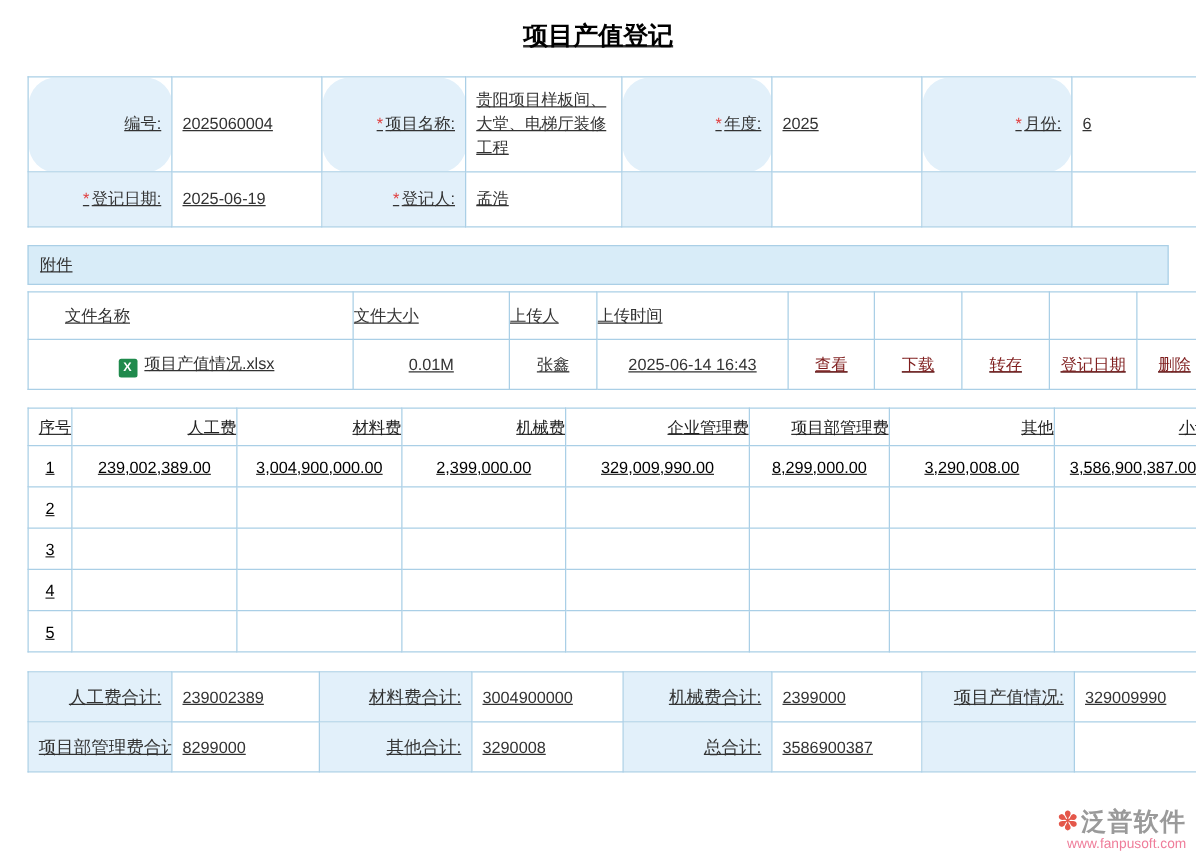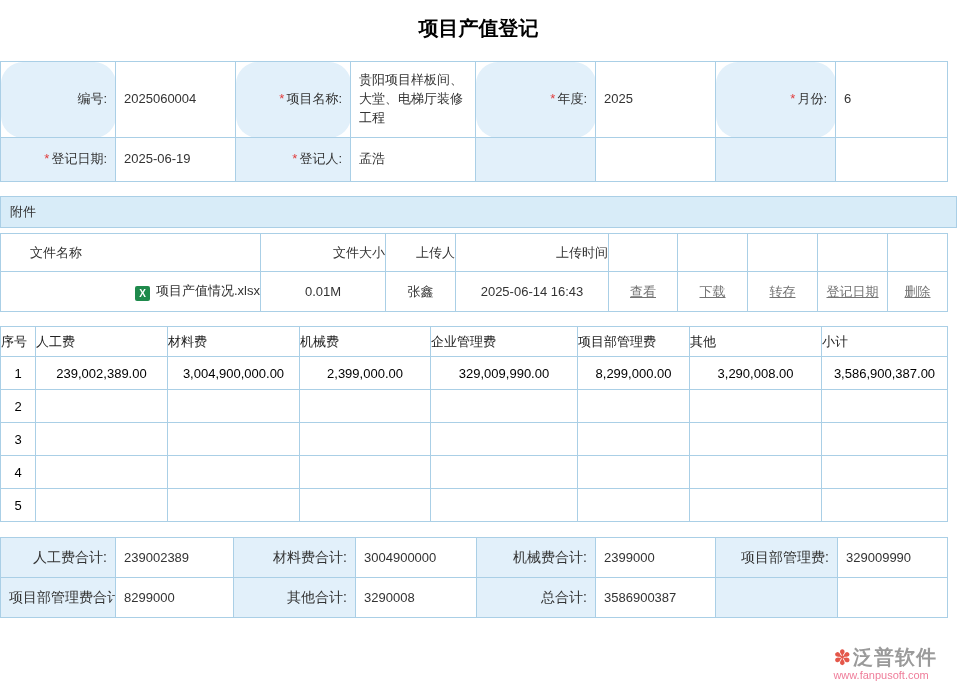--- a/index.html
+++ b/index.html
@@ -2,21 +2,21 @@
 <html><head>
 <meta charset="utf-8">
 <style>
   * { margin:0; padding:0; box-sizing:border-box; }
   html,body { background:#fff; }
   body {
     width:957px; height:682px; overflow:hidden;
     font-family:"Liberation Sans","DejaVu Sans",sans-serif;
     font-size:13px; color:#333;
   }
-  .page { position:relative; width:957px; height:682px; padding:0 0; }
+  .page { position:relative; width:957px; height:682px; padding:0 22px;text-decoration:underline; }
 
   h1.title {
     text-align:center; font-size:20px; font-weight:bold; color:#000;
     padding:15px 0 19px;
   }
 
   .section-bar {
     height:32px; line-height:30px;
     background:#d8ecf8; border:1px solid #aacfe6;
     padding-left:9px; color:#333; font-size:13px;
@@ -30,54 +30,54 @@
   .form-table { margin-bottom:14px; }
   .form-table tr.r1 td { height:76px;border-radius:22px; }
   .form-table tr.r2 td { height:44px; }
   .form-table td { vertical-align:middle; padding:4px 8px; line-height:1.45; }
   td.lbl { background:#e2f0fa; text-align:right; white-space:nowrap; }
   td.val { background:#fff; text-align:left; }
   .req { color:#e03c3c; margin-right:2px; }
 
   
   .att-table { margin-bottom:14px; }
-  .att-table th { height:38px; background:#fff; color:#333; text-align:right; }
+  .att-table th { height:38px; background:#fff; color:#333; text-align:left; }
   .att-table th.name-h { text-align:left; padding-left:29px; }
   .att-table td { height:40px; text-align:center; background:#fff; }
-  .att-table td.name-c { text-align:right; padding-left:9px; white-space:nowrap; }
-  a.lnk { color:#737373; text-decoration:underline; cursor:pointer; }
+  .att-table td.name-c { text-align:center; padding-left:9px; white-space:nowrap; }
+  a.lnk { color:#7f1d1d; text-decoration:underline; cursor:pointer; }
   .excel-icon {
     display:inline-block; width:15px; height:15px; margin-right:6px;
     background:#1f8a4c; color:#fff; border-radius:2px;
     font-size:10px; font-weight:bold; line-height:15px; text-align:center;
     vertical-align:-2px;
   }
   .excel-icon::before { content:"X"; }
 
   
   .detail-head { display:flex; align-items:center; height:34px; padding:0 2px; }
   .detail-title { margin-right:11px; color:#333; }
   .export-btn {
     display:inline-block; height:22px; line-height:20px; padding:0 10px;
     background:#cbe5f7; color:#2b7bc0; border:1px solid #a3cbe8;
     border-radius:3px; font-size:12.5px; cursor:pointer;
     font-family:"Liberation Sans","DejaVu Sans",sans-serif;
   }
   .det-table { margin-bottom:15px; }
-  .det-table th { height:30px; background:#fff; color:#222; text-align:left; }
+  .det-table th { height:30px; background:#fff; color:#222; text-align:right; }
   .det-table td { height:33px; background:#fff; color:#000; text-align:center; white-space:nowrap; }
 
   
   .sum-table td { height:40px; vertical-align:middle; padding:4px 8px; }
   .sum-table td.lbl { font-size:14px; }
   .sum-table td.val { white-space:nowrap; }
 
   
   .watermark {
-    position:absolute; right:20px; bottom:1px; 
+    position:absolute; right:8px; bottom:1px; text-align:right;
     pointer-events:none; z-index:5;
   }
   .wm-row { display:flex; align-items:center; justify-content:flex-end; }
   .wm-flower { color:#e4574a; font-size:21px; line-height:1; margin-right:2px; }
   .wm-flower::before { content:"✽"; }
   .wm-brand { font-size:20px; font-weight:bold; color:#9a9a9a; letter-spacing:1px;
               text-shadow:1px 1px 0 #fff; }
   .wm-url { font-size:11px; color:#ef7d9a; margin-top:-2px; }
 </style>
 </head>
@@ -253,21 +253,21 @@
         <col style="width:110px">
     </colgroup>
     <tbody>
         <tr>
       <td class="lbl">人工费合计:</td>
       <td class="val">239002389</td>
       <td class="lbl">材料费合计:</td>
       <td class="val">3004900000</td>
       <td class="lbl">机械费合计:</td>
       <td class="val">2399000</td>
-      <td class="lbl">项目部管理费:</td>
+      <td class="lbl">项目产值情况:</td>
       <td class="val">329009990</td>
     </tr>
     <tr>
       <td class="lbl">项目部管理费合计:</td>
       <td class="val">8299000</td>
       <td class="lbl">其他合计:</td>
       <td class="val">3290008</td>
       <td class="lbl">总合计:</td>
       <td class="val">3586900387</td>
       <td class="lbl"></td>

